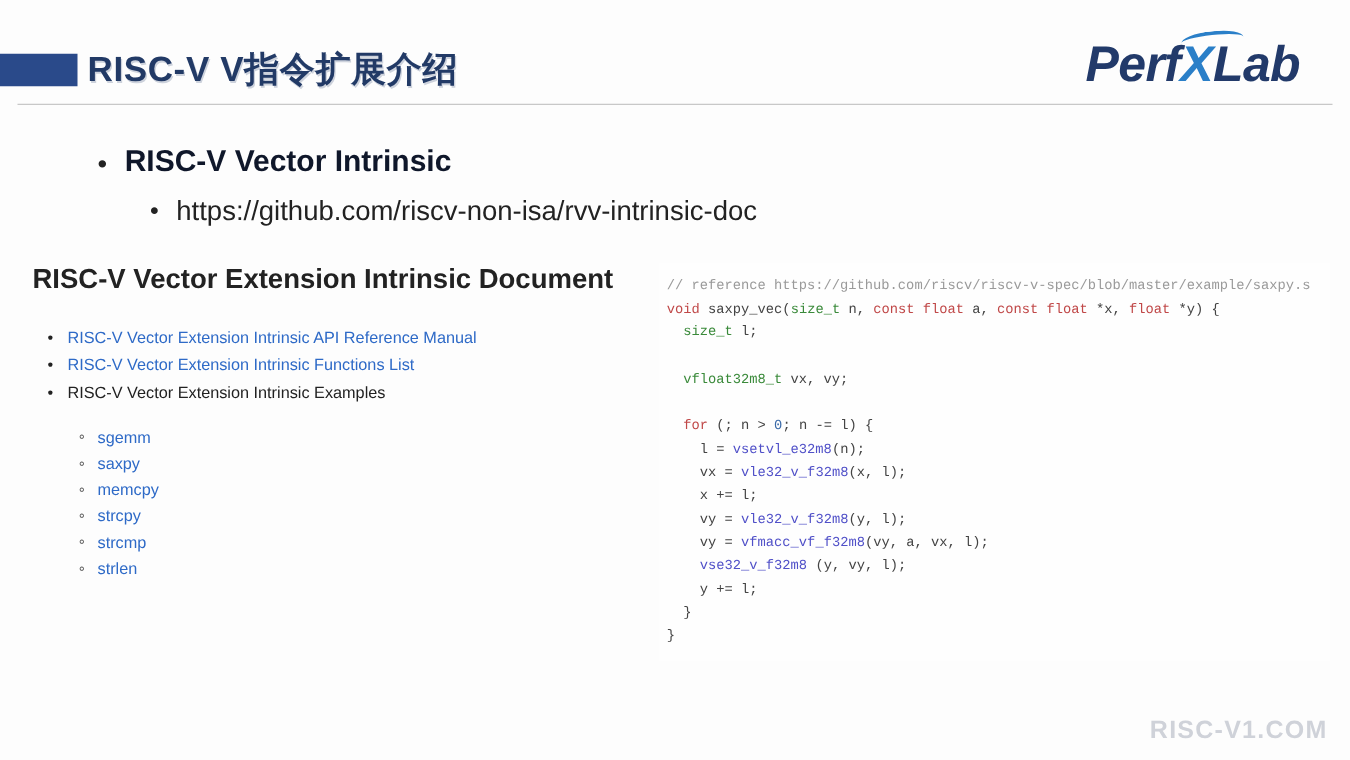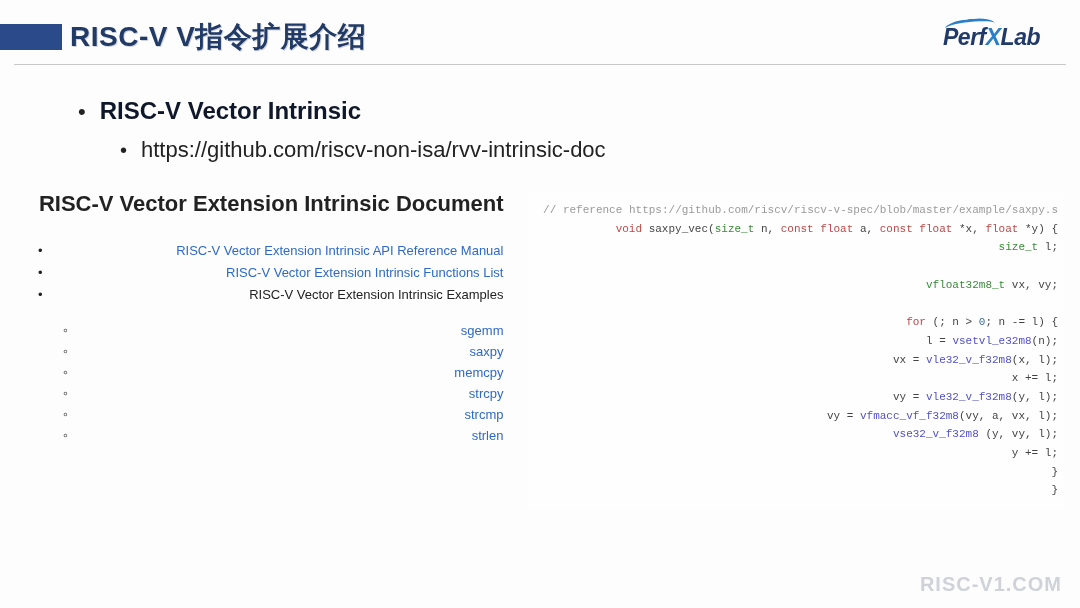--- a/index.html
+++ b/index.html
@@ -7,61 +7,62 @@
       width: 1080px;
       height: 608px;
       background: #fdfdfd;
       font-family: "Microsoft YaHei", Arial, sans-serif;
       position: relative;
       overflow: hidden;
     }
     .header {
       display: flex;
       justify-content: space-between;
-      align-items: center;
+      align-items: flex-end;
       padding: 18px 30px 8px 0;
     }
     .title-zone { display: flex; align-items: center; }
     .title-bar { width: 62px; height: 26px; background: #2a4a8a; margin-right: 8px; }
     .slide-title {
       font-size: 28px;
       font-weight: 700;
       color: #223a66;
       text-shadow: 1px 1px 0 #cdd2dc;
       letter-spacing: 0.5px;
     }
     .logo {
-      font-size: 23px;
+      font-size: 40px;
       font-weight: 700;
       font-style: italic;
       color: #223a6a;
       letter-spacing: -0.5px;
       position: relative;
       padding-right: 10px;
+      margin-top: 12px;
     }
     .logo .x { color: #2a7fc8; }
     .logo-swoosh {
       position: absolute;
       top: -5px;
       right: 55px;
       width: 50px;
       height: 14px;
       border-top: 3px solid #2a7fc8;
       border-radius: 60% 60% 0 0;
       transform: rotate(-6deg);
     }
     .divider { height: 1px; background: #c8c8c8; margin: 0 14px; }
     .content { padding: 32px 60px 0 78px; }
     .bullet-l1 { display: flex; align-items: flex-start; margin-bottom: 12px; }
     .bullet-l1 .dot { font-size: 22px; margin-right: 14px; margin-top: 2px; color: #222; }
     .bullet-l1 .txt { font-size: 24px; font-weight: 700; color: #0f172a; }
     .bullet-l2 { display: flex; align-items: flex-start; margin-left: 42px; }
     .bullet-l2 .dot { font-size: 20px; margin-right: 14px; margin-top: 2px; color: #222; }
     .bullet-l2 .txt { font-size: 22px; color: #222; }
-    .columns { display: flex; margin-top: 28px; padding: 0 16px 0 26px; gap: 24px; text-align: right; }
+    .columns { display: flex; margin-top: 28px; padding: 0 16px 0 26px; gap: 24px; }
     .left-col { flex: 0 0 46%; }
     .doc-title { font-size: 22px; font-weight: 700; color: #222; margin-bottom: 26px; }
     .doc-list { list-style: none; padding-left: 28px; }
     .doc-list > li { position: relative; margin-bottom: 7px; font-size: 13px; }
     .doc-list > li::before { content: "•"; position: absolute; left: -16px; color: #222; }
     .doc-list a { color: #2e6ac7; text-decoration: none; }
     .doc-list .plain { color: #222; }
     .sub-list { list-style: none; padding-left: 24px; margin-top: 21px; }
     .sub-list > li { position: relative; margin-bottom: 6px; font-size: 13px; }
     .sub-list > li::before { content: "∘"; position: absolute; left: -16px; color: #555; font-size: 11px; top: 1px; }

